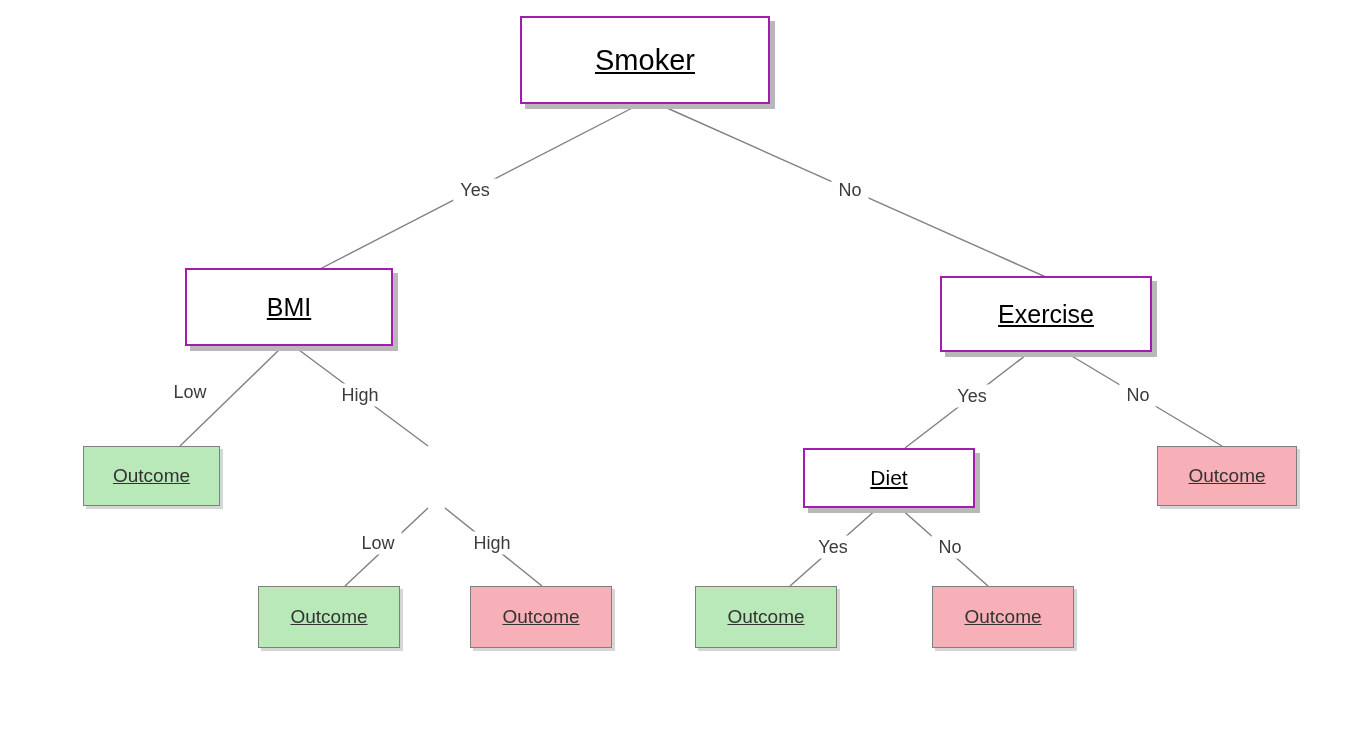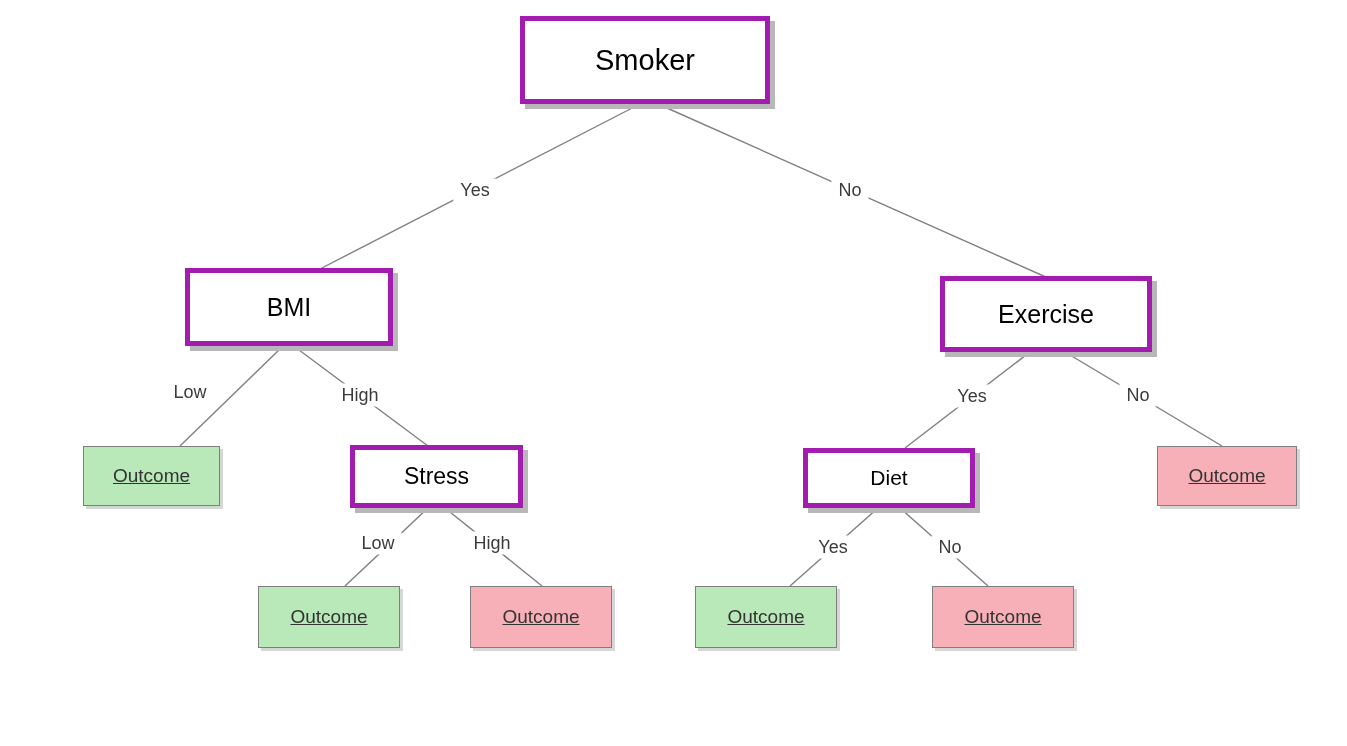--- a/index.html
+++ b/index.html
@@ -29,22 +29,23 @@
     position: absolute;
     box-sizing: border-box;
     display: flex;
     align-items: center;
     justify-content: center;
     background: #ffffff;
     color: #000000;
     text-align: center;
   }
   .decision {
-    border: 5px solid #a21caf;
+    border: 2px solid #a21caf;
     box-shadow: 5px 5px 0 #b8b8b8;
+    text-decoration: underline;
   }
   .outcome {
     border: 1px solid #7f7f7f;
     box-shadow: 3px 3px 0 #d6d6d6;
     color: #333333;
     text-decoration: underline;
   }
   .outcome.positive { background: #b9e8b9; }
   .outcome.negative { background: #f8b0b8; }
 
@@ -102,23 +103,20 @@
 
   <div class="node decision node-smoker">
     <span>Smoker</span>
   </div>
   <div class="node decision node-bmi">
     <span>BMI</span>
   </div>
   <div class="node decision node-exercise">
     <span>Exercise</span>
   </div>
-  <div class="node decision node-stress">
-    <span>Stress</span>
-  </div>
   <div class="node decision node-diet">
     <span>Diet</span>
   </div>
 
   <div class="node outcome positive node-out-bmi-low">
     <span>Outcome</span>
   </div>
   <div class="node outcome positive node-out-stress-low">
     <span>Outcome</span>
   </div>

